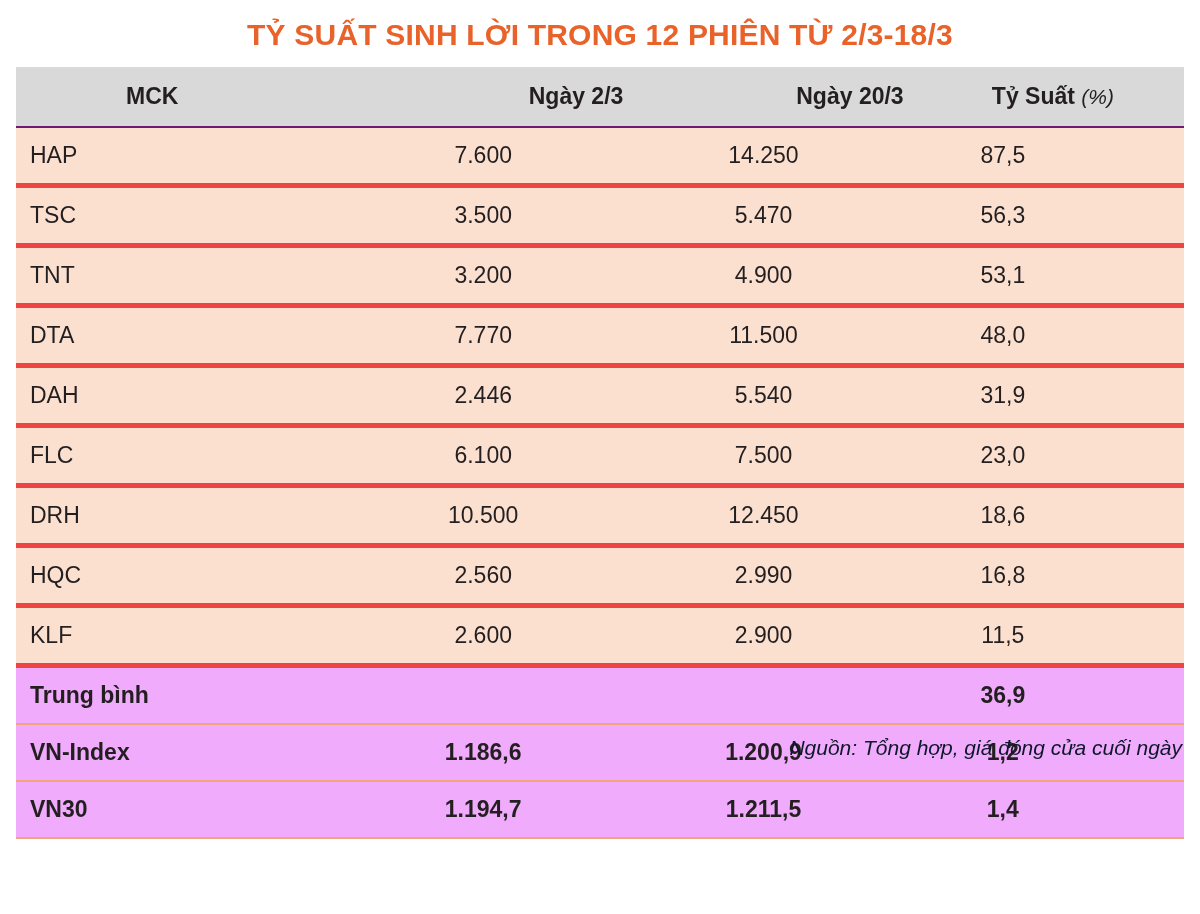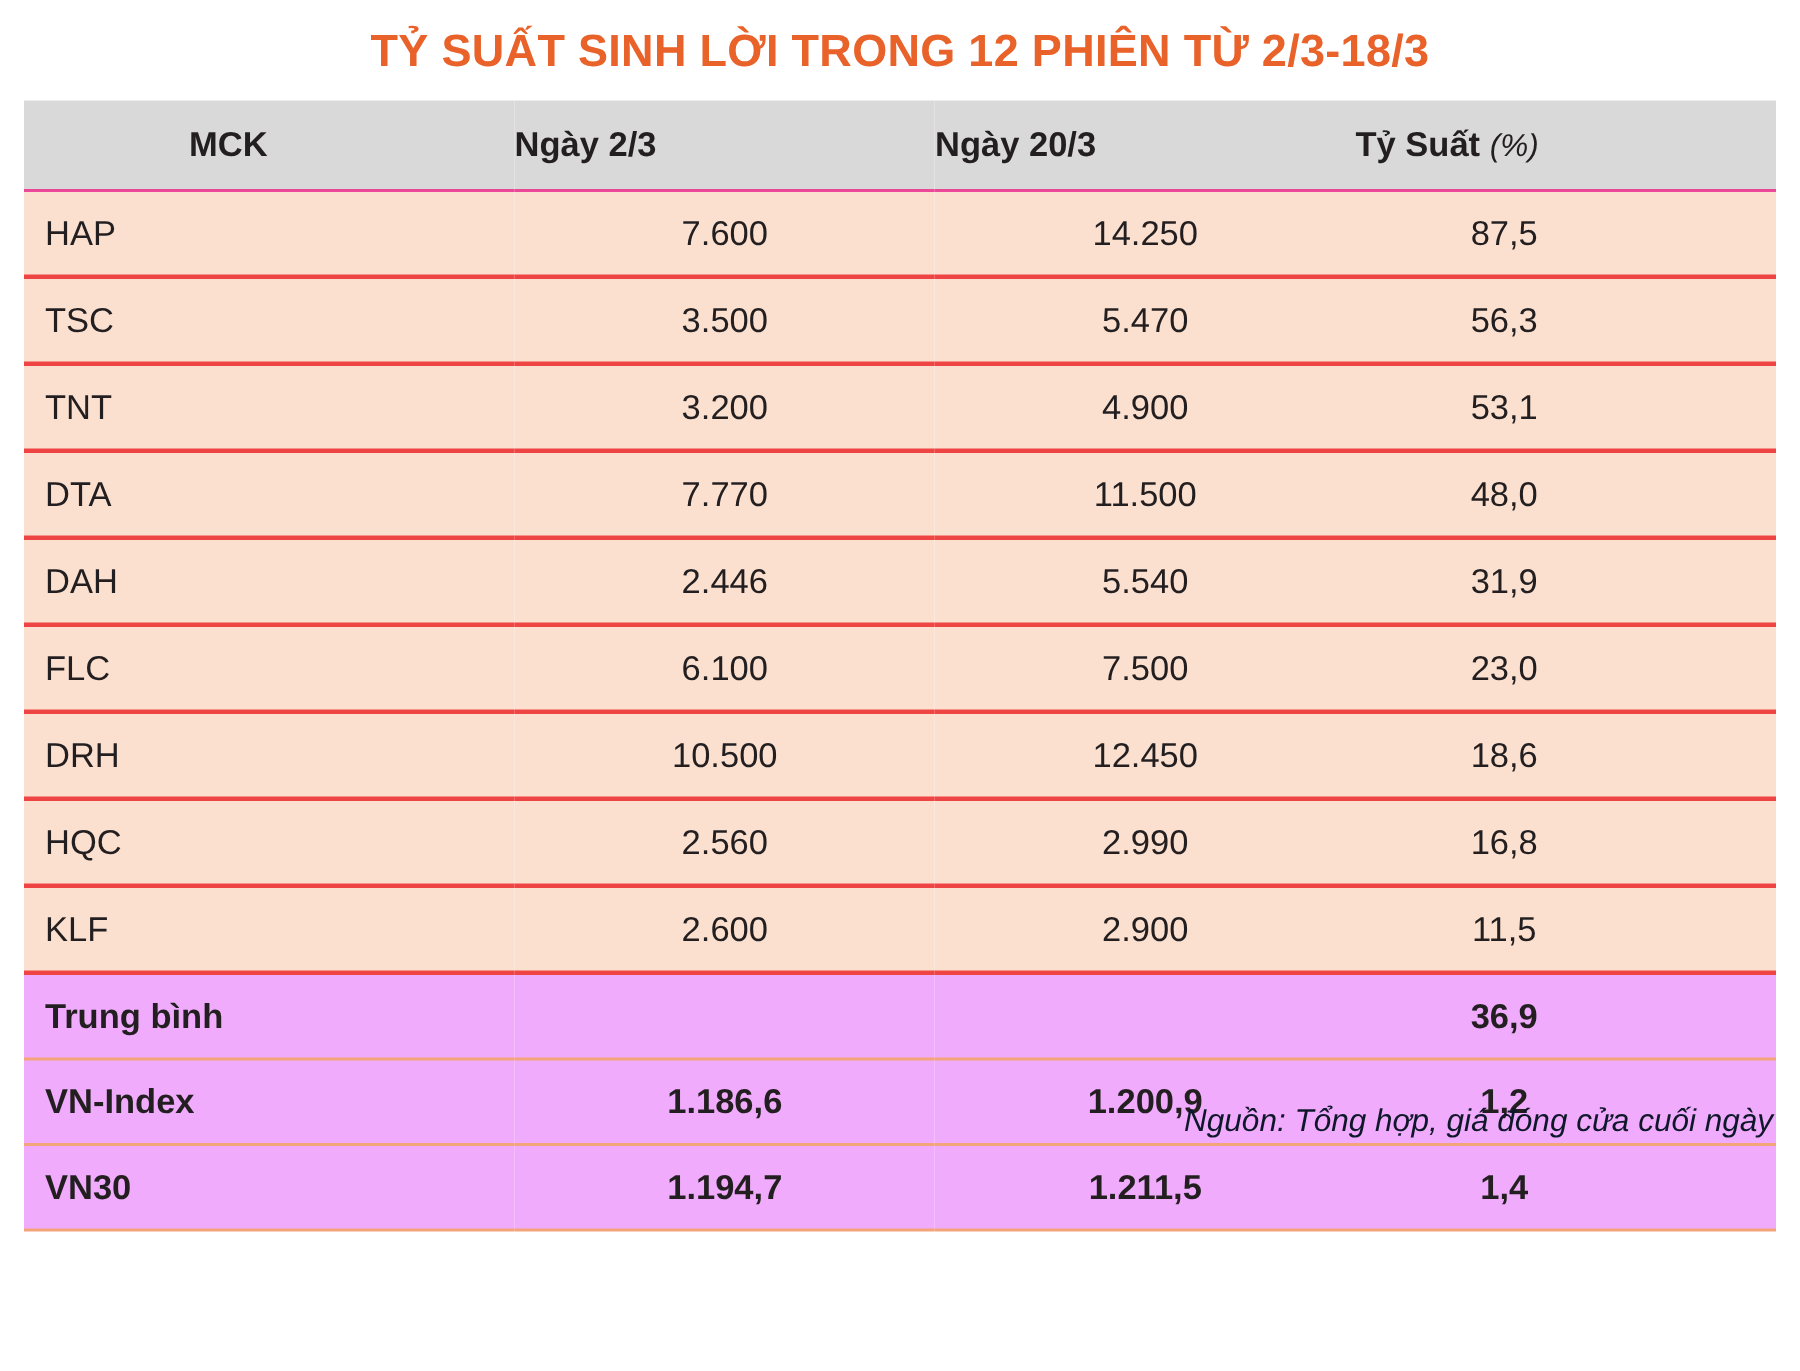--- a/index.html
+++ b/index.html
@@ -40,34 +40,34 @@
   table.data col.c0 { width: 28%; }
   table.data col.c1 { width: 24%; }
   table.data col.c2 { width: 24%; }
   table.data col.c3 { width: 24%; }
 
   thead th {
     background: #d9d9d9;
     font-size: 23px;
     font-weight: bold;
     padding: 16px 0;
-    border-bottom: 2px solid #ec4899;
+    border-bottom: 2px solid #701a75;
   }
   thead th.col-mck { text-align: left; padding-left: 110px; }
-  thead th.col-num { text-align: left; }
+  thead th.col-num { text-align: right; }
   thead th .pct {
     font-weight: normal;
     font-style: italic;
     font-size: 21px;
   }
 
   tbody td {
     font-size: 23px;
     padding: 14px 0;
-    border-bottom: 3px solid #ef4444;
+    border-bottom: 5px solid #ef4444;
   }
   tbody tr.stock td {
     background: #fbe0d0;
   }
   tbody tr.stock td.ticker {
     text-align: left;
     padding-left: 14px;
   }
   tbody td.num {
     text-align: center;

